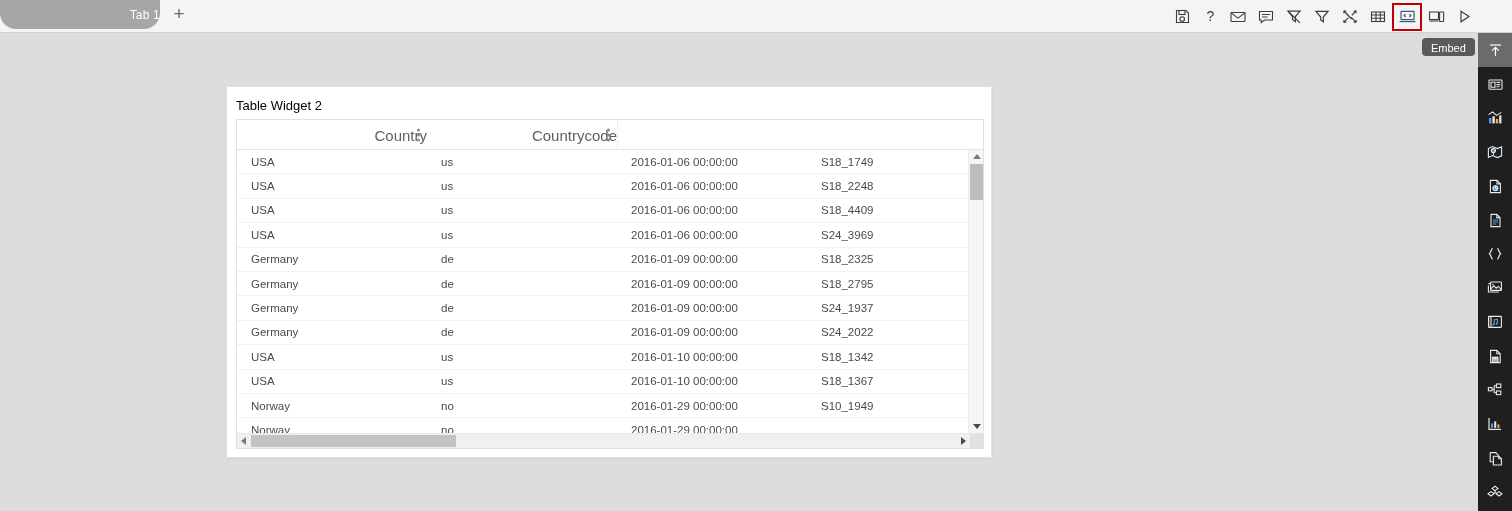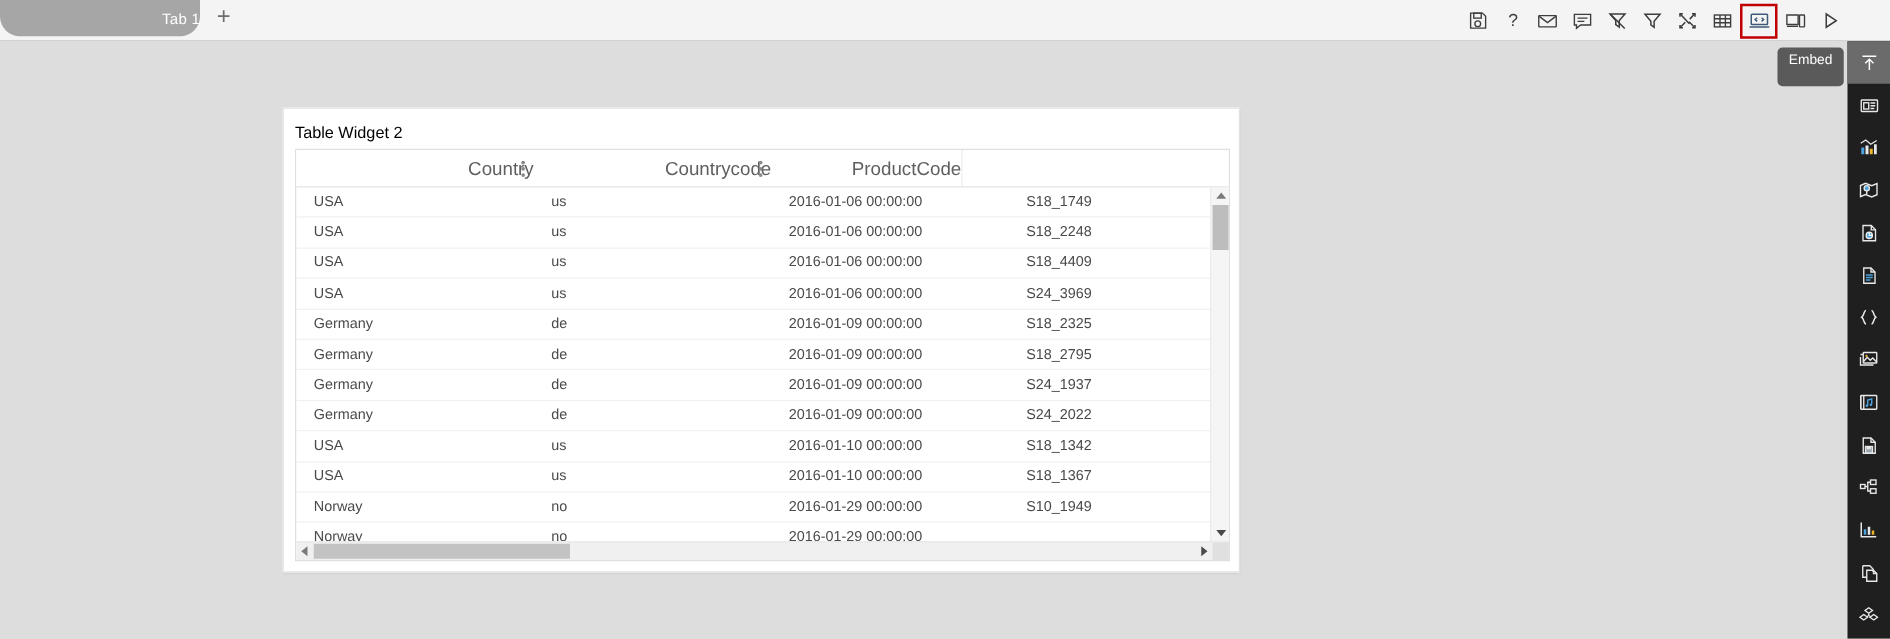--- a/index.html
+++ b/index.html
@@ -57,21 +57,21 @@
     width: 26px; height: 24px;
   }
 
   
   .tooltip {
     position: absolute;
     left: 1422px; top: 38px;
     background: #5a5a5a;
     color: #ffffff;
     font-size: 11px;
-    padding: 4px 9px 15px;
+    padding: 4px 9px 2px;
     border-radius: 4px;
     white-space: nowrap;
     z-index: 40;
   }
 
   
   .sidebar {
     position: absolute; right: 0; top: 33px;
     width: 34px; height: 478px;
     background: #1f1f1f;
@@ -343,23 +343,20 @@
               </span>
           </div>
           <div class="hcell col-1">
             <span>Countrycode</span>
             <span class="dots">
                 <i></i>
                 <i></i>
                 <i></i>
               </span>
           </div>
-          <div class="hcell col-3">
-            <span>ProductCode</span>
-          </div>
           <div class="col-pad"></div>
         </div>
 
         <div class="grid-body" id="grid-body">
             <div class="row">
               <div class="cell col-0">USA</div>
               <div class="cell col-1">us</div>
               <div class="cell col-2">2016-01-06 00:00:00</div>
               <div class="cell col-3">S18_1749</div>
               <div class="col-pad"></div>

